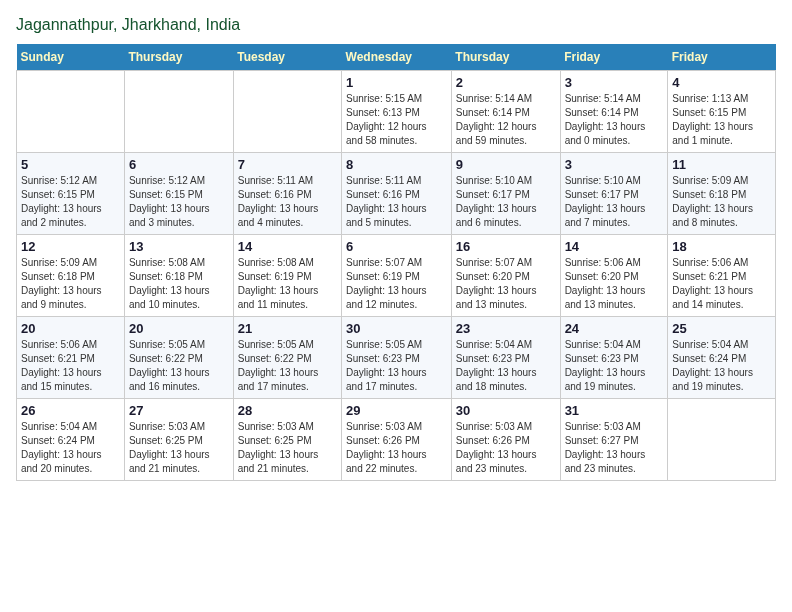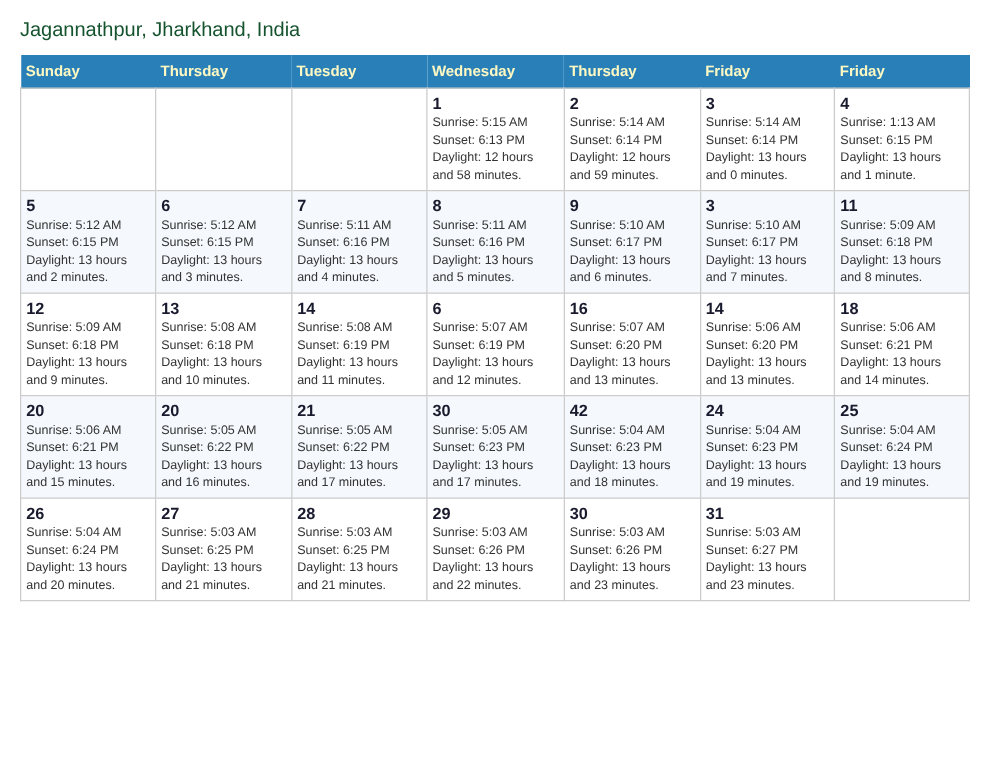--- a/index.html
+++ b/index.html
@@ -259,21 +259,21 @@
 and 17 minutes.</div>
         </td>
         <td>
           <div class="day-num">30</div>
           <div class="day-info" style="white-space: pre-line;">Sunrise: 5:05 AM
 Sunset: 6:23 PM
 Daylight: 13 hours
 and 17 minutes.</div>
         </td>
         <td>
-          <div class="day-num">42</div>
+          <div class="day-num">23</div>
           <div class="day-info" style="white-space: pre-line;">Sunrise: 5:04 AM
 Sunset: 6:23 PM
 Daylight: 13 hours
 and 18 minutes.</div>
         </td>
         <td>
           <div class="day-num">24</div>
           <div class="day-info" style="white-space: pre-line;">Sunrise: 5:04 AM
 Sunset: 6:23 PM
 Daylight: 13 hours

